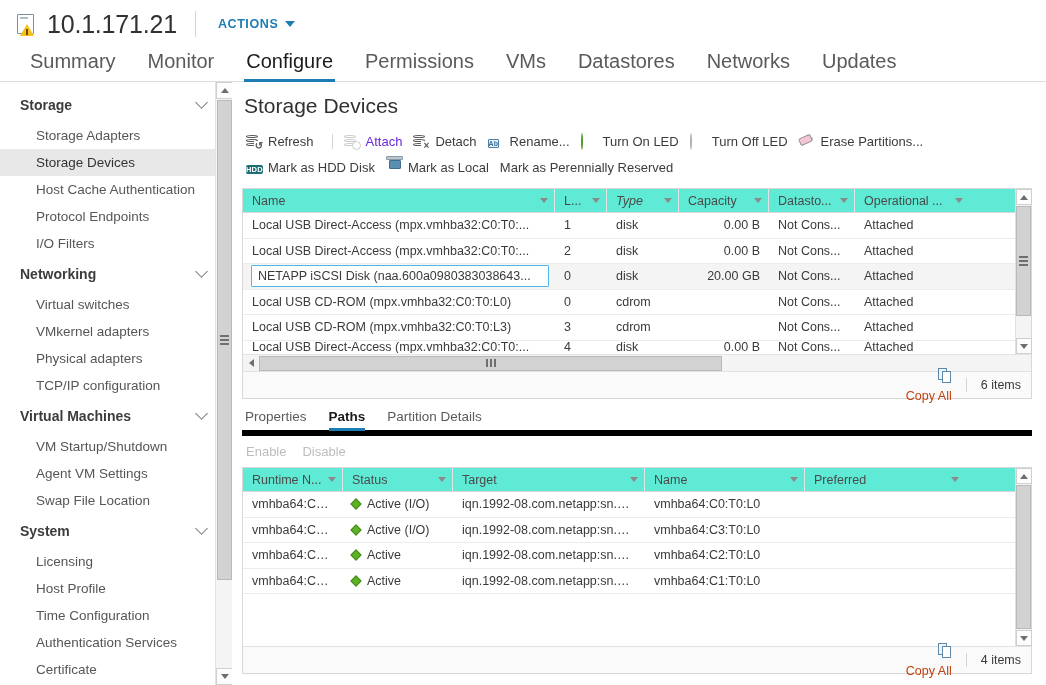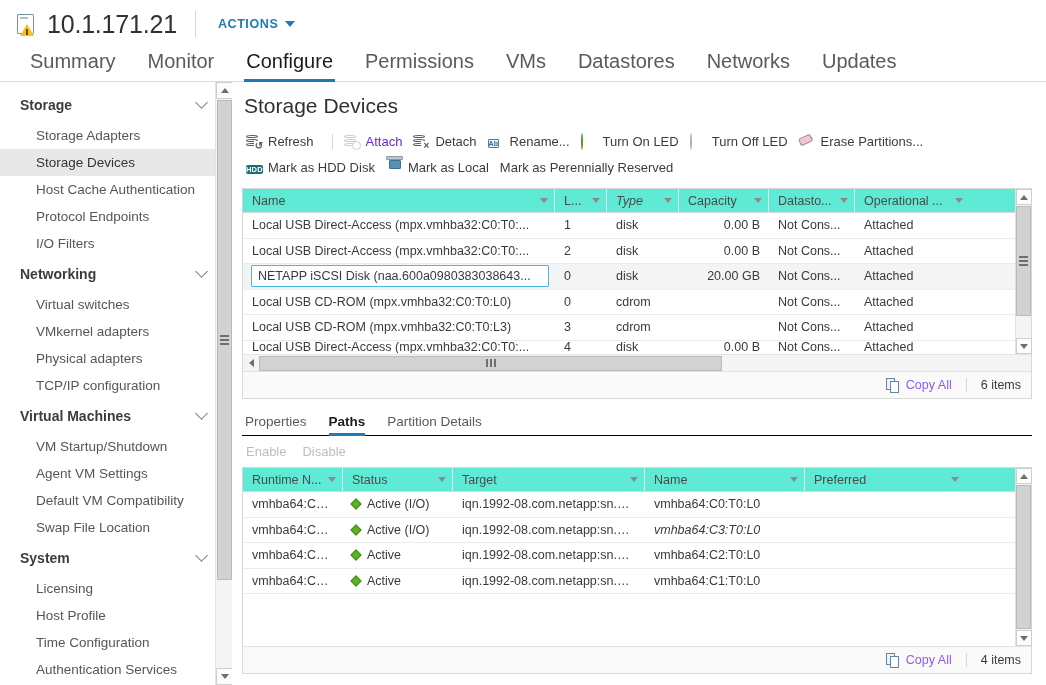--- a/index.html
+++ b/index.html
@@ -188,21 +188,21 @@
   .diamond {
     width:8px;height:8px;background:#5eb227;transform:rotate(45deg);
     border:1px solid #3f8a14; display:inline-block; margin-right:7px; flex:none;
   }
   .st-cell { display:flex; align-items:center; }
 
   .tbl-foot {
     display:flex; align-items:center; justify-content:flex-end; gap:0;
     height:27px; background:#fafafa; border-top:1px solid #e2e2e2; padding-right:10px;
   }
-  .copy-all { display:flex;align-items:flex-start;gap:6px;font-size:12.5px;color:#8b5cf6;cursor:pointer; }
+  .copy-all { display:flex;align-items:flex-end;gap:6px;font-size:12.5px;color:#c2410c;cursor:pointer;flex-direction:column; }
   .copy-ic{width:14px;height:15px;position:relative;}
   .copy-ic .p1{position:absolute;left:0;top:0;width:9px;height:12px;border:1.3px solid #5f87a8;background:#eef4f9;}
   .copy-ic .p2{position:absolute;left:4px;top:3px;width:9px;height:12px;border:1.3px solid #5f87a8;background:#fff;}
   .foot-sep{width:1px;height:14px;background:#d6d6d6;margin:0 14px;}
   .items-cnt{font-size:12.5px;color:#3a3a3a;}
 
   
   .vsb { position:absolute; top:0; right:0; width:16px; height:100%; background:#f4f4f4; border-left:1px solid #e0e0e0;}
   .vsb .arw{width:16px;height:16px;background:#fcfcfc;border:1px solid #cfcfcf;display:flex;align-items:center;justify-content:center;cursor:pointer;}
   .vsb .arw.bot{position:absolute;bottom:0;}
@@ -210,21 +210,21 @@
 
   
   .hsb { display:flex; align-items:center; height:17px; background:#f4f4f4; border-top:1px solid #e4e4e4; }
   .hsb .harw{width:16px;height:16px;background:#f4f4f4;display:flex;align-items:center;justify-content:center;cursor:pointer;}
   .ar-l{width:0;height:0;border-top:4px solid transparent;border-bottom:4px solid transparent;border-right:5px solid #6e6e6e;}
   .hthumb{height:15px;background:#d2d2d2;border:1px solid #b9b9b9;display:flex;align-items:center;justify-content:center;cursor:pointer;}
   .hgrip{display:flex;gap:2px;}
   .hgrip i{display:block;width:2px;height:8px;background:#6f6f6f;}
 
   
-  .dtabs { display:flex; align-items:flex-end; border-bottom:1px solid #000000; margin-top: 10px; height:27px; }
+  .dtabs { display:flex; align-items:flex-end; border-bottom:6px solid #000000; margin-top: 10px; height:27px; }
   .dtab { font-size:13.5px; color:#5a5a5a; padding: 0 11px 6px 11px; cursor:pointer; position:relative; white-space:nowrap;}
   .dtab:first-child{padding-left:3px;}
   .dtab.active { color:#1b1b1b; font-weight:600; }
   .dtab.active:after{content:"";position:absolute;left:11px;right:11px;bottom:-1px;height:3px;background:#1c7cb4;}
   .dtab:first-child.active:after{left:3px;}
 
   .sub-actions { display:flex; gap:16px; padding: 8px 0 8px 4px; }
   .sub-act { font-size:13px; color:#bdbdbd; cursor:default; }
 </style>
 </head>
@@ -277,21 +277,20 @@
           <div class="nav-item">Virtual switches</div>
           <div class="nav-item">VMkernel adapters</div>
           <div class="nav-item">Physical adapters</div>
           <div class="nav-item">TCP/IP configuration</div>
           <div class="grp-head">
             <span>Virtual Machines</span>
             <span class="chev"></span>
           </div>
           <div class="nav-item">VM Startup/Shutdown</div>
           <div class="nav-item">Agent VM Settings</div>
-          <div class="nav-item">Default VM Compatibility</div>
           <div class="nav-item">Swap File Location</div>
           <div class="grp-head">
             <span>System</span>
             <span class="chev"></span>
           </div>
           <div class="nav-item">Licensing</div>
           <div class="nav-item">Host Profile</div>
           <div class="nav-item">Time Configuration</div>
           <div class="nav-item">Authentication Services</div>
           <div class="nav-item">Certificate</div>
@@ -550,21 +549,21 @@
               <div class="cell" style="width: 160px; flex: 0 0 auto;">vmhba64:C0:T0:L0</div>
               <div class="cell" style="width: 160px; flex: 0 0 auto;"></div>
             </div>
             <div class="row">
               <div class="cell" style="width: 100px; flex: 0 0 auto;">vmhba64:C3:...</div>
               <div class="cell st-cell" style="width: 110px; flex: 0 0 auto;">
                 <span class="diamond"></span>
                 <span>Active (I/O)</span>
               </div>
               <div class="cell" style="width: 192px; flex: 0 0 auto;">iqn.1992-08.com.netapp:sn.17...</div>
-              <div class="cell" style="width: 160px; flex: 0 0 auto; font-style: italic;">vmhba64:C3:T0:L0</div>
+              <div class="cell" style="width: 160px; flex: 0 0 auto;">vmhba64:C3:T0:L0</div>
               <div class="cell" style="width: 160px; flex: 0 0 auto;"></div>
             </div>
             <div class="row">
               <div class="cell" style="width: 100px; flex: 0 0 auto;">vmhba64:C2:...</div>
               <div class="cell st-cell" style="width: 110px; flex: 0 0 auto;">
                 <span class="diamond"></span>
                 <span>Active</span>
               </div>
               <div class="cell" style="width: 192px; flex: 0 0 auto;">iqn.1992-08.com.netapp:sn.17...</div>
               <div class="cell" style="width: 160px; flex: 0 0 auto;">vmhba64:C2:T0:L0</div>

